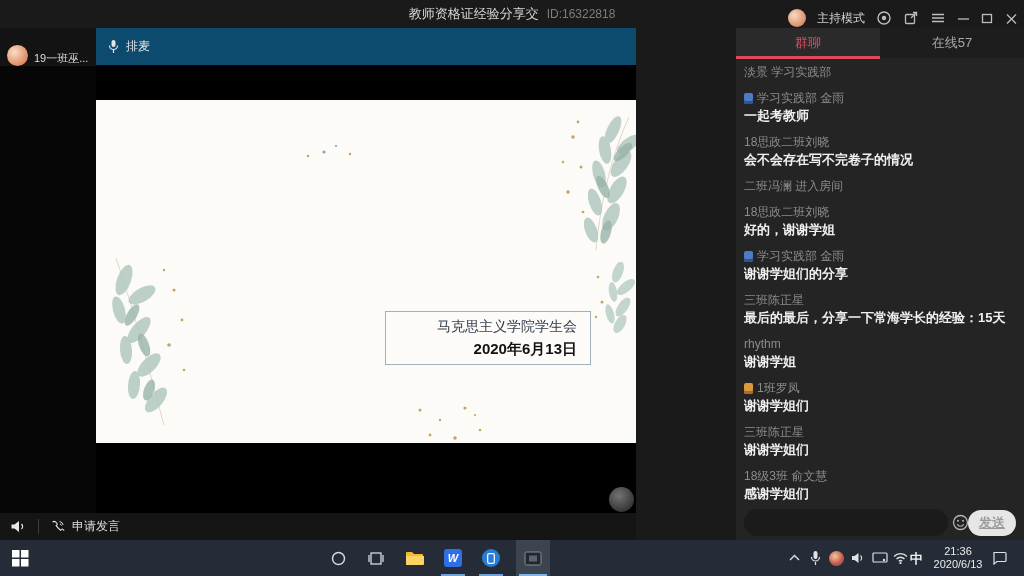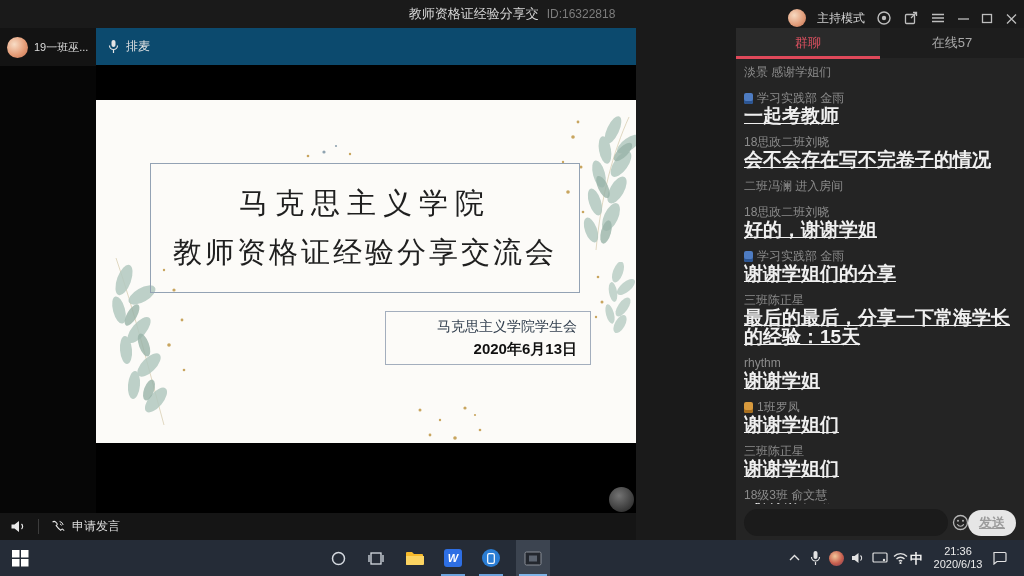--- a/index.html
+++ b/index.html
@@ -11,21 +11,21 @@
   #titlebar{left:0;top:0;width:1024px;height:28px;background:#1a1a1a;}
   .win-title{color:#d8d8d8;font-size:13px;}
   .win-id{color:#7d7d7d;font-size:12px;margin-left:8px;}
   .tb-right{right:6px;top:4px;height:28px;display:flex;align-items:center;gap:11px;}
   .mode-label{color:#cfcfcf;font-size:12px;}
   
   #chatpanel{left:736px;top:28px;width:288px;height:512px;background:#242424;}
   .tab{width:144px;height:30px;display:flex;align-items:center;justify-content:center;font-size:13px;}
   .msg-sys{color:#8c8c8c;font-size:12px;margin-bottom:9px;line-height:17px;}
   .msg-name{color:#8c8c8c;font-size:12px;line-height:16px;display:flex;align-items:center;gap:4px;}
-  .msg-text{color:#f0f0f0;font-size:19px;font-weight:bold;line-height:19px;text-decoration:underline;}
+  .msg-text{color:#f0f0f0;font-size:13px;font-weight:bold;line-height:19px;}
   .msg-item{margin-bottom:9px;}
   .badge{display:inline-block;width:9px;height:11px;border-radius:2px;}
   .badge-blue{background:#4e7cc2;box-shadow:inset 0 -3px 0 #2c5592;}
   .badge-orange{background:#d89a3d;box-shadow:inset 0 -3px 0 #a86f1f;}
   
   .slide-title{font-family:"Liberation Serif",serif;color:#1f1f1f;text-align:center;}
   
   #taskbar{left:0;top:540px;width:1024px;height:36px;background:#252c37;}
   .tray-time{color:#ececec;font-size:11px;line-height:13px;text-align:center;}
   .underline{position:absolute;height:2px;background:#6ca3dd;bottom:0;}
@@ -74,21 +74,21 @@
         </svg>
       </span>
     <span class="icon">
         <svg width="13" height="13" viewBox="0 0 13 13">
           <path d="M2 2.5 L11 11.5 M11 2.5 L2 11.5" stroke="#bdbdbd" stroke-width="1.3"></path>
         </svg>
       </span>
   </div>
 </div>
 
-<div class="abs" style="left:0;top:28px;width:96px;height:38px;background:#131313;display:flex;align-items:center;gap:6px;padding-left:7px;box-sizing:border-box;">
+<div class="abs" style="left:0;top:28px;width:96px;height:38px;background:#131313;display:flex;align-items:flex-end;gap:6px;padding-left:7px;box-sizing:border-box;">
   <span style="width:21px;height:21px;border-radius:50%;background:radial-gradient(circle at 35% 35%,#f8ddc6,#e59d78 55%,#c56f4f);display:inline-block;"></span>
   <span style="color:#dcdcdc;font-size:11px;white-space:nowrap;">19一班巫...</span>
 </div>
 <div class="abs" style="left:0;top:66px;width:96px;height:447px;background:#060606;"></div>
 
 <div class="abs" style="left:96px;top:28px;width:540px;height:37px;background:#0c4a6e;display:flex;align-items:center;gap:6px;padding-left:11px;box-sizing:border-box;">
   <span class="icon">
       <svg width="13" height="15" viewBox="0 0 13 15">
         <rect x="4.5" y="1" width="4" height="7" rx="2" fill="#e6e6e6"></rect>
         <path d="M2.5 6.5 a4 4 0 0 0 8 0" fill="none" stroke="#e6e6e6" stroke-width="1.2"></path>
@@ -186,24 +186,20 @@
     <g fill="#8fa3b0">
         <circle cx="28" cy="14" r="1.6"></circle>
         <circle cx="40" cy="8" r="1.1"></circle>
       </g>
     <g fill="#c8a55f">
         <circle cx="12" cy="18" r="1.3"></circle>
         <circle cx="54" cy="16" r="1.2"></circle>
       </g>
   </svg>
 
-  <div class="abs" style="left:54px;top:63px;width:428px;height:128px;border:1px solid #93a2b4;display:flex;flex-direction:column;align-items:center;justify-content:center;gap:9px;">
-    <div class="slide-title" style="font-size:29px;letter-spacing:7px;">马克思主义学院</div>
-    <div class="slide-title" style="font-size:29px;letter-spacing:3px;">教师资格证经验分享交流会</div>
-  </div>
 
   <div class="abs" style="left:289px;top:211px;width:206px;height:54px;border:1px solid #a3aebd;box-sizing:border-box;display:flex;flex-direction:column;justify-content:center;align-items:flex-end;padding-right:13px;gap:4px;">
     <div style="font-family:'Liberation Serif',serif;font-size:14px;color:#33404f;">马克思主义学院学生会</div>
     <div style="font-size:15px;font-weight:bold;color:#111;">2020年6月13日</div>
   </div>
 </div>
 
 <div class="abs" style="left:609px;top:487px;width:25px;height:25px;border-radius:50%;background:radial-gradient(circle at 40% 35%,#9a9a9a,#4a4a4a 70%,#2a2a2a);opacity:0.75;"></div>
 
 <div class="abs" style="left:636px;top:28px;width:100px;height:512px;background:#1a1a1a;"></div>
@@ -228,21 +224,21 @@
 <div class="abs" id="chatpanel">
   <div class="tab abs" style="left:0;top:0;background:#2a2a2a;color:#d8505f;">
     <span>群聊</span>
   </div>
   <div class="tab abs" style="left:144px;top:0;background:#1d1d1d;color:#a8a8a8;">
     <span>在线57</span>
   </div>
   <div class="abs" style="left:0;top:28px;width:144px;height:3px;background:#e0495a;"></div>
 
   <div class="abs" style="left:8px;top:36px;width:274px;height:440px;overflow:hidden;">
-      <div class="msg-sys">淡景 感谢学姐们</div>
+      <div class="msg-sys">淡景 学习实践部</div>
       <div class="msg-item">
         <div class="msg-name">
           <span class="badge badge-blue"></span>
           <span>学习实践部 金雨</span>
         </div>
         <div class="msg-text">一起考教师</div>
       </div>
       <div class="msg-item">
         <div class="msg-name">
           <span>18思政二班刘晓</span>

